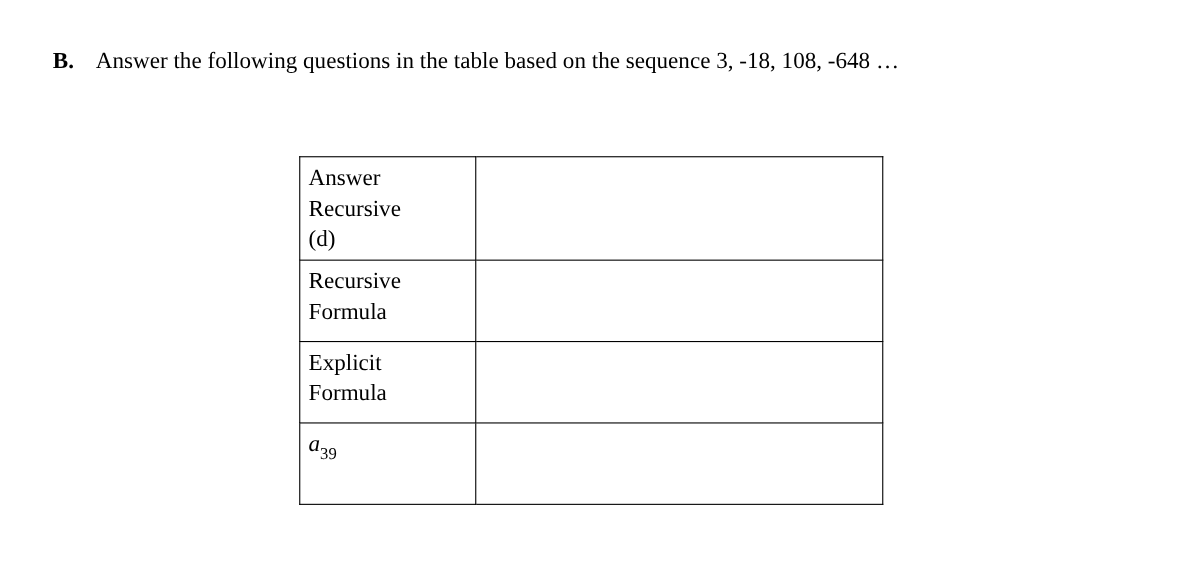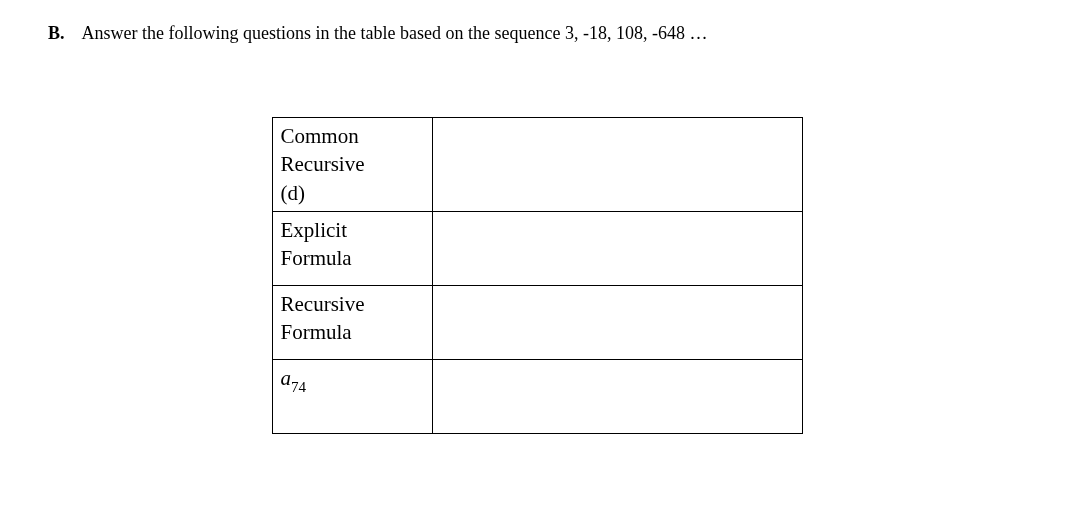--- a/index.html
+++ b/index.html
@@ -9,23 +9,24 @@
     }
     body {
       width: 1074px;
       height: 523px;
       background: #fff;
       font-family: Georgia, 'Times New Roman', serif;
       padding: 20px 48px;
       color: #000;
     }
     .question-line {
-      font-size: 18px;
+      font-size: 21px;
       line-height: 1.5;
       margin-bottom: 70px;
+      margin-top: 20px;
     }
     .question-label {
       font-weight: bold;
       display: inline;
     }
     .question-text {
       display: inline;
     }
     .table-wrap {
       display: flex;
@@ -72,41 +73,41 @@
   <span class="question-label">B.</span>
   <span>&nbsp;&nbsp;</span>
   <span class="question-text">Answer the following questions in the table based on the sequence 3, -18, 108, -648 …</span>
 </div>
 
 <div class="table-wrap">
   <table>
     <tbody>
         <tr class="med">
       <td class="label-cell">
-        <span>Common</span><br>
+        <span>Answer</span><br>
         <span>Recursive</span><br>
         <span>(d)</span>
+      </td>
+      <td class="answer-cell"></td>
+    </tr>
+    <tr class="tall">
+      <td class="label-cell">
+        <span>Recursive</span><br>
+        <span>Formula</span>
       </td>
       <td class="answer-cell"></td>
     </tr>
     <tr class="tall">
       <td class="label-cell">
         <span>Explicit</span><br>
         <span>Formula</span>
       </td>
       <td class="answer-cell"></td>
     </tr>
     <tr class="tall">
       <td class="label-cell">
-        <span>Recursive</span><br>
-        <span>Formula</span>
-      </td>
-      <td class="answer-cell"></td>
-    </tr>
-    <tr class="tall">
-      <td class="label-cell">
-        <span class="math-var">a</span><span class="subscript">74</span>
+        <span class="math-var">a</span><span class="subscript">39</span>
       </td>
       <td class="answer-cell"></td>
     </tr>
   </tbody>
     </table>
 </div>
 
 </body></html>

